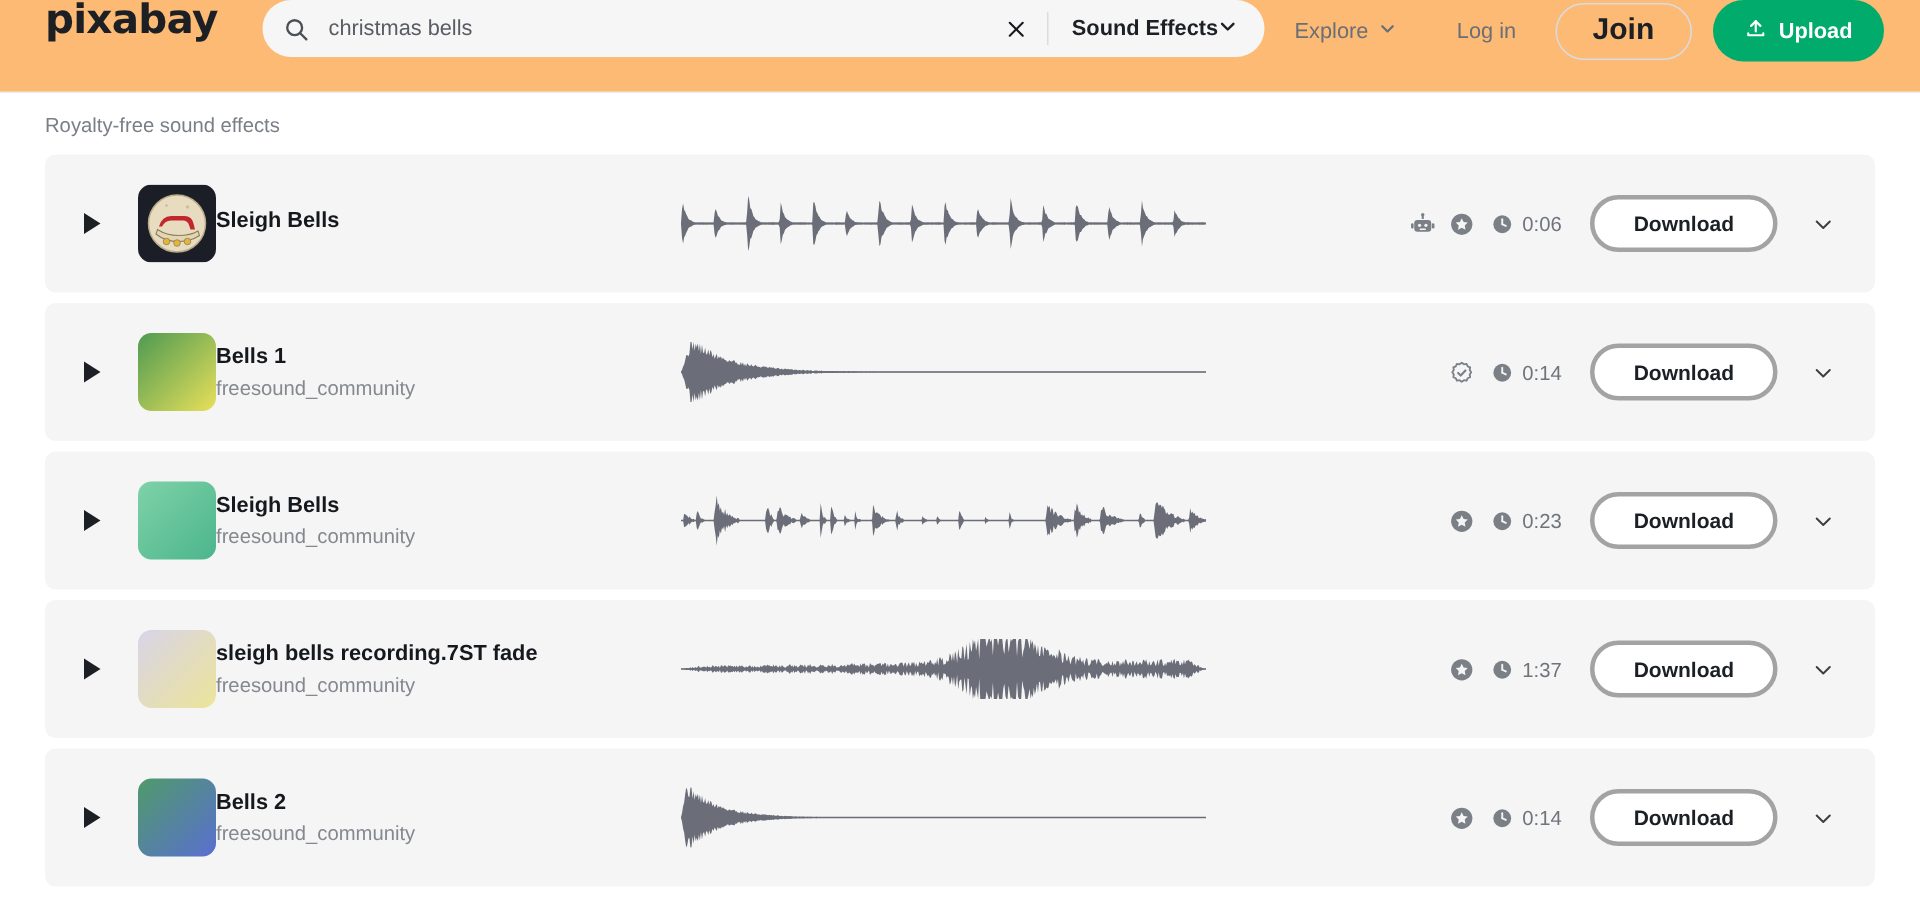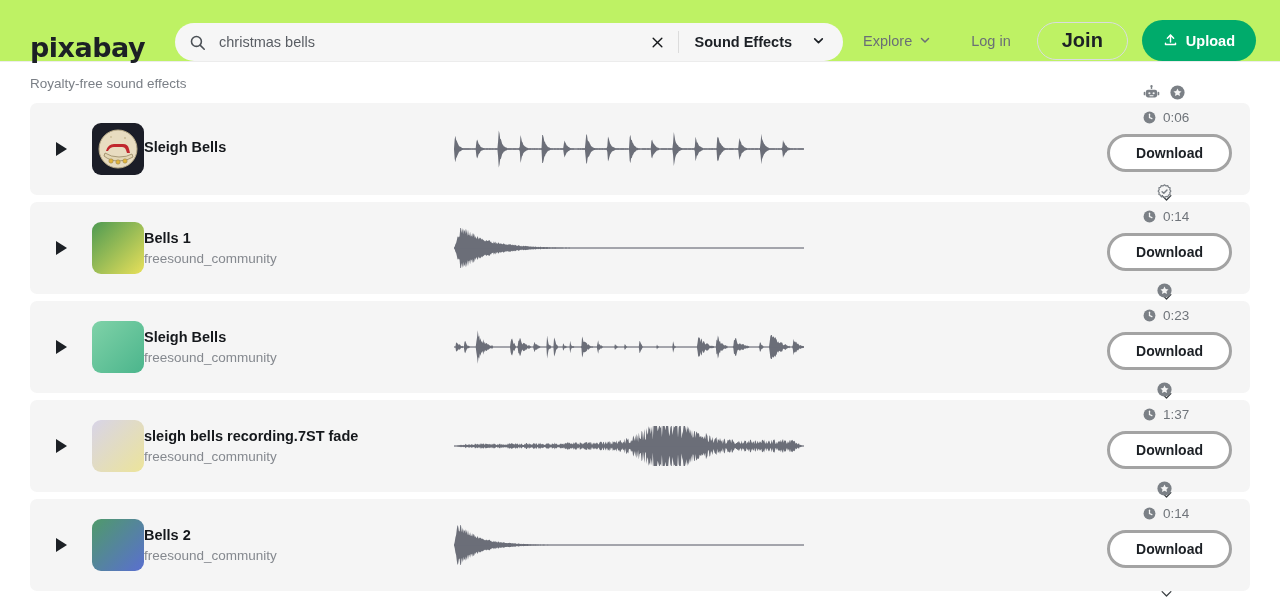--- a/index.html
+++ b/index.html
@@ -10,22 +10,22 @@
     font-family: "Liberation Sans", sans-serif;
     overflow: hidden;
   }
 
   
   .header {
     position: relative;
     height: 62px;
     width: 1280px;
     display: flex;
-    align-items: flex-end;
-    background: #bef264;
+    align-items: flex-start;
+    background: #fdba74;
     border-bottom: 1px solid #ececec;
   }
   .logo {
     margin-left: 30px;
     font-size: 27px;
     font-weight: 700;
     letter-spacing: -0.5px;
     color: #1c2025;
     font-family: "DejaVu Sans", sans-serif;
     line-height: 1;
@@ -56,21 +56,21 @@
     width: 28px; height: 28px;
     display: flex; align-items: center; justify-content: center;
     cursor: pointer; color: #17191c;
     font-size: 15px;
   }
   .v-divider {
     width: 1px; height: 22px; background: #dcdcdc;
     margin: 0 6px;
   }
   .filter-sel {
-    display: flex; align-items: center; gap: 20px;
+    display: flex; align-items: center; gap: 0;
     padding: 0 18px 0 10px;
     font-size: 14.5px; font-weight: 700; color: #1c2025;
     cursor: pointer; white-space: nowrap;
   }
   .nav-right {
     display: flex; align-items: center;
     margin-left: auto; margin-right: 24px; gap: 0;
   }
   .nav-item {
     display: flex; align-items: center; gap: 7px;
@@ -145,21 +145,20 @@
     margin-left: 10px;
     display: flex; align-items: center;
     cursor: pointer;
   }
   .wave-wrap svg { width: 350px; height: 52px; display: block; }
 
   .right-meta {
     margin-left: auto;
     display: flex; align-items: center; gap: 9px;
     margin-right: 18px;
-    flex-direction: column;
   }
   .badge-icons { display: flex; align-items: center; gap: 9px; }
   .dur {
     display: flex; align-items: center; gap: 6px;
     font-size: 13.5px; color: #6f747a;
     margin-left: 2px;
   }
   .dl-btn {
     background: #ffffff;
     border: 3px solid #a3a3a3;

